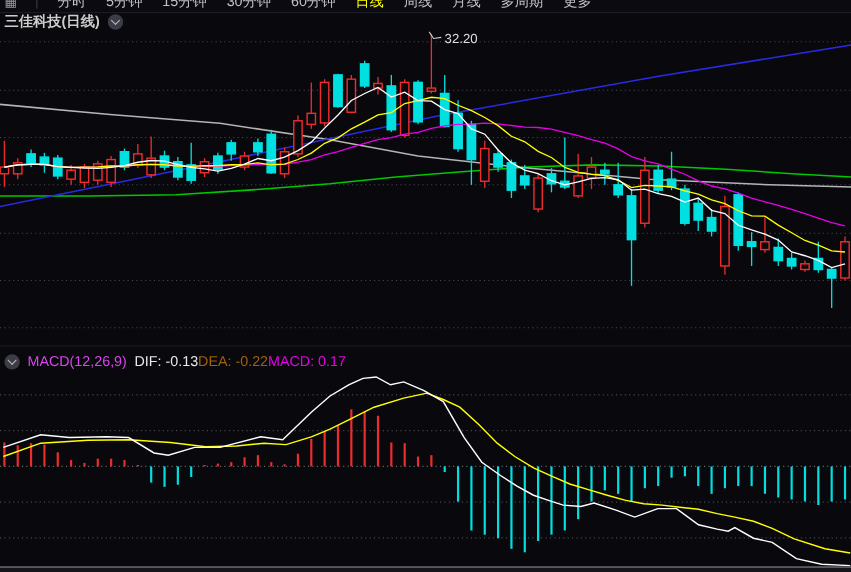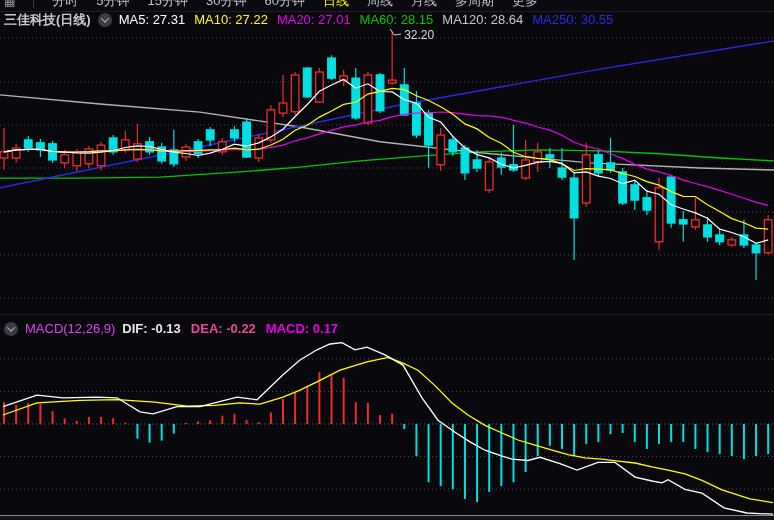--- a/index.html
+++ b/index.html
@@ -52,28 +52,20 @@
           <span class="tb-item">多周期</span>
           <span class="tb-item">更多</span>
         </span>
     </div>
   </div>
 
   <div class="info-row">
     <span class="stock-title">三佳科技(日线)</span>
     <span class="circle-btn">
         <i class="chev"></i>
-      </span>
-    <span id="ma-labels" style="display:flex;gap:9px;">
-        <span class="ma-label" style="color: rgb(255, 255, 255);">MA5: 27.31</span>
-        <span class="ma-label" style="color: rgb(255, 255, 0);">MA10: 27.22</span>
-        <span class="ma-label" style="color: rgb(232, 0, 232);">MA20: 27.01</span>
-        <span class="ma-label" style="color: rgb(0, 200, 0);">MA60: 28.15</span>
-        <span class="ma-label" style="color: rgb(200, 200, 200);">MA120: 28.64</span>
-        <span class="ma-label" style="color: rgb(42, 42, 230);">MA250: 30.55</span>
       </span>
   </div>
 
   <svg id="chart" width="774" height="520">
       <line x1="0" y1="38" x2="774" y2="38" stroke="#4a4a55" stroke-width="1" stroke-dasharray="1 3"></line>
       <line x1="0" y1="82" x2="774" y2="82" stroke="#4a4a55" stroke-width="1" stroke-dasharray="1 3"></line>
       <line x1="0" y1="125" x2="774" y2="125" stroke="#4a4a55" stroke-width="1" stroke-dasharray="1 3"></line>
       <line x1="0" y1="168" x2="774" y2="168" stroke="#4a4a55" stroke-width="1" stroke-dasharray="1 3"></line>
       <line x1="0" y1="212" x2="774" y2="212" stroke="#4a4a55" stroke-width="1" stroke-dasharray="1 3"></line>
       <line x1="0" y1="255" x2="774" y2="255" stroke="#4a4a55" stroke-width="1" stroke-dasharray="1 3"></line>
@@ -287,22 +279,22 @@
       <path d="M3.0,406.7 L37.0,395.2 L63.0,397.8 L97.0,397.1 L117.0,397.8 L140.0,411.8 L153.0,413.8 L177.0,406.7 L200.0,406.7 L237.0,397.1 L257.0,399.7 L283.0,374.7 L300.0,360.0 L317.0,349.8 L330.0,344.0 L342.0,342.7 L355.0,349.8 L367.0,347.2 L385.0,354.9 L403.0,365.1 L422.0,397.8 L438.0,420.2 L455.0,432.3 L470.0,441.9 L485.0,450.2 L500.0,455.4 L512.0,459.2 L528.0,460.5 L540.0,457.3 L560.0,463.7 L577.0,470.1 L598.0,462.4 L615.0,462.4 L635.0,477.1 L652.0,481.0 L662.0,482.9 L668.0,479.7 L685.0,489.3 L702.0,493.1 L724.0,507.8 L747.0,513.0 L773.0,514.2" fill="none" stroke="#ffffff" stroke-width="1.3"></path>
     </svg>
 
   <div class="panel-divider"></div>
 
   <div class="macd-header">
     <span class="circle-btn">
         <i class="chev"></i>
       </span>
     <span style="color:#d946ef">MACD(12,26,9)</span>
-    <span id="macd-labels" style="display:flex;gap:10px;font-weight:bold;">
+    <span id="macd-labels" style="display:flex;">
         <span style="color: rgb(232, 232, 232);">DIF: -0.13</span>
-        <span style="color: #ec4899;">DEA: -0.22</span>
+        <span style="color: #a16207;">DEA: -0.22</span>
         <span style="color: rgb(232, 0, 232); text-align: right;">MACD: 0.17</span>
       </span>
   </div>
 
   <div class="bottom-strip"></div>
 
 </div>
 
 </body></html>

